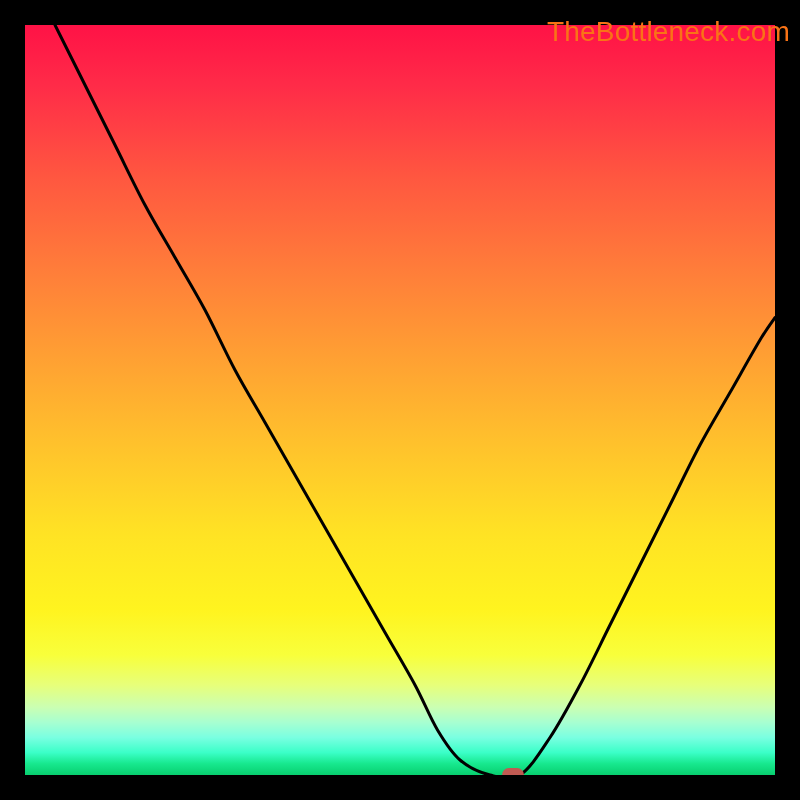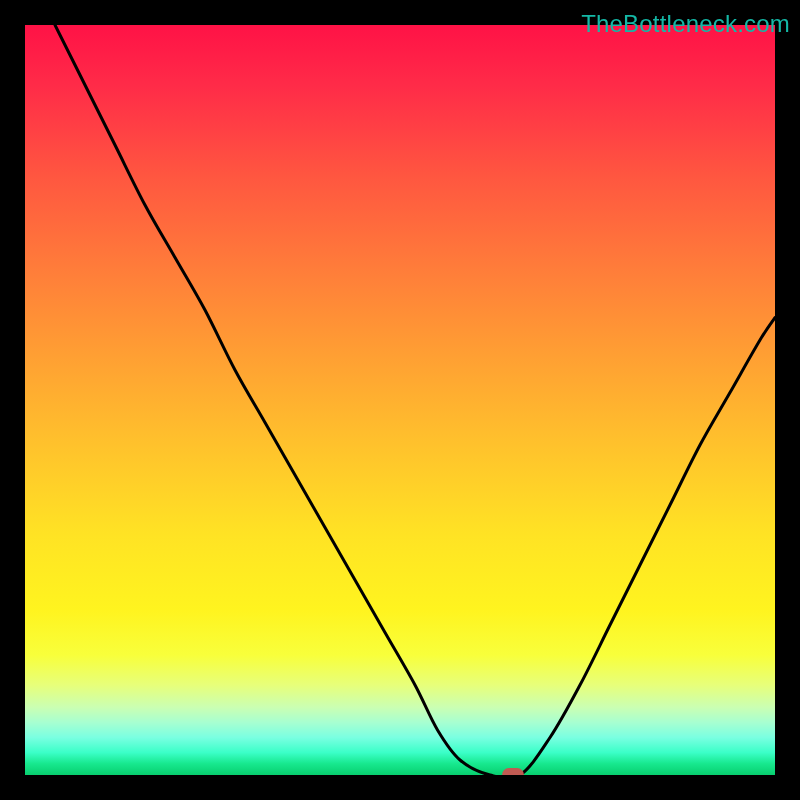--- a/index.html
+++ b/index.html
@@ -12,24 +12,24 @@
     font-family: Arial, Helvetica, sans-serif;
   }
   .outer {
     position: relative;
     width: 800px;
     height: 800px;
     background: #000;
   }
   .watermark {
     position: absolute;
-    top: 10px;
+    top: 16px;
     right: 10px;
-    color: #14b8a6;
-    font-size: 24px;
+    color: #f97316;
+    font-size: 28px;
     font-weight: 500;
     letter-spacing: 0.2px;
     z-index: 5;
   }
   .plot-area {
     position: absolute;
     left: 25px;
     top: 25px;
     width: 750px;
     height: 750px;

